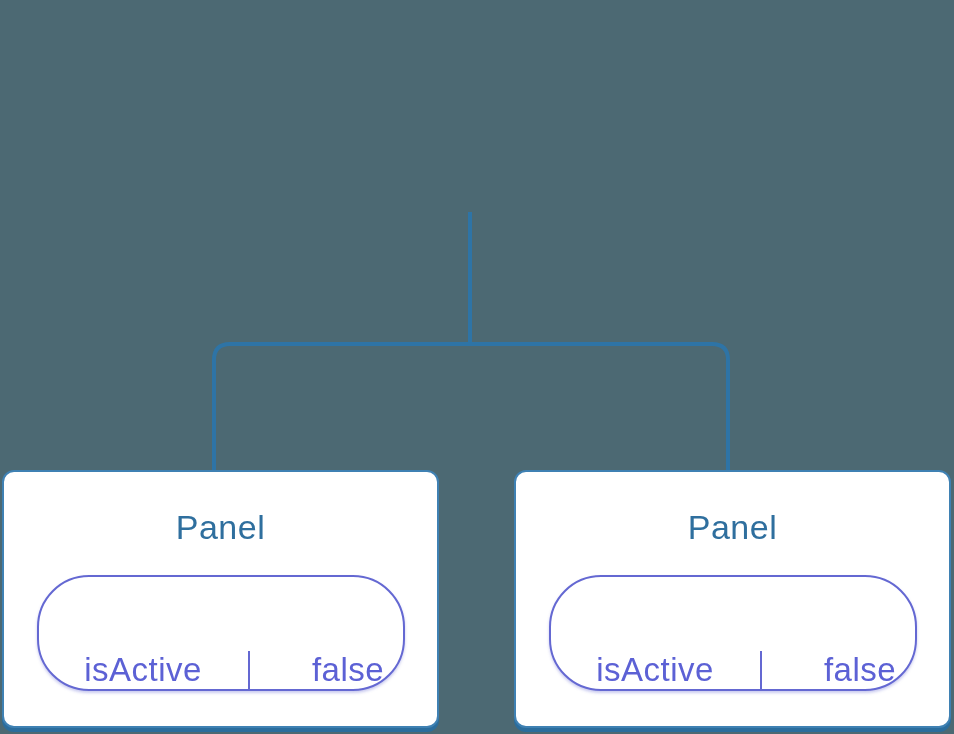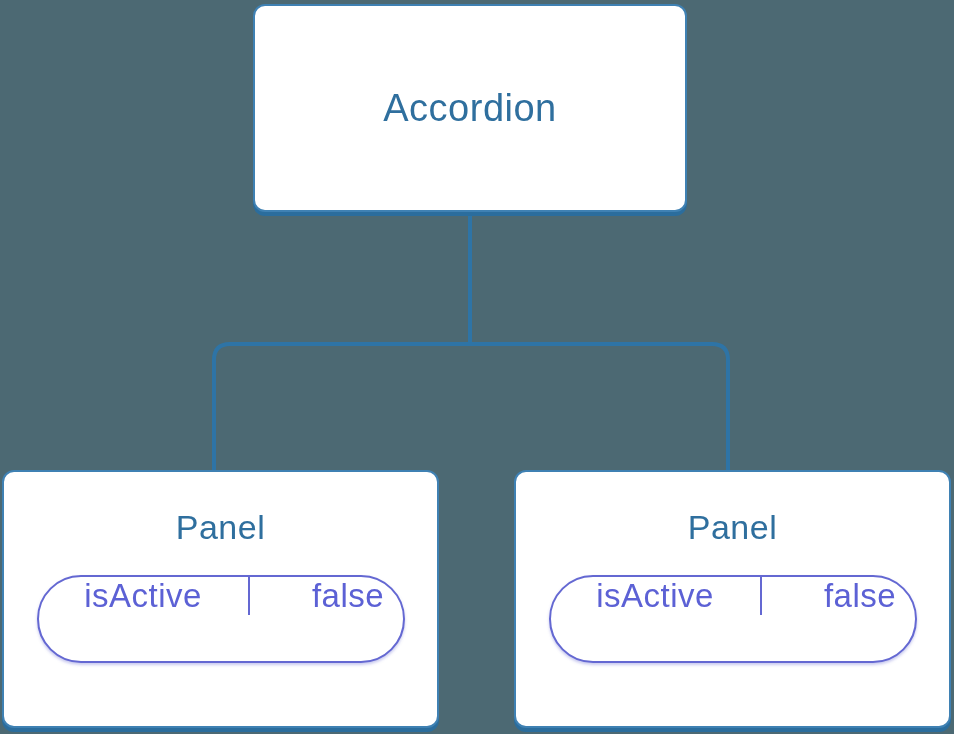--- a/index.html
+++ b/index.html
@@ -67,25 +67,25 @@
   .node-panel.right { left: 514px; }
   .node-panel .node-label {
     margin-top: 36px;
     font-size: 34px;
     font-weight: 500;
     letter-spacing: 0.5px;
     color: var(--node-text);
   }
   .state-pill {
     margin-top: 28px;
-    width: 368px; height: 88px;
+    width: 368px; height: 116px;
     border: 2px solid var(--state-border);
     border-radius: 52px;
     display: flex;
-    align-items: flex-start;
+    align-items: flex-end;
     background: var(--node-bg);
     box-shadow: 0 2px 3px rgba(100, 104, 210, 0.35);
     overflow: hidden;
   }
   .state-cell {
     display: flex;
     align-items: center;
     justify-content: center;
     font-size: 33px;
     letter-spacing: 0.5px;
@@ -100,23 +100,20 @@
 </head>
 <body>
 
 <div class="canvas">
 
   <svg class="connector-svg" viewBox="0 0 954 734" xmlns="http://www.w3.org/2000/svg" aria-hidden="true">
     <path d="M470 212 V344"></path>
     <path d="M214 470 V360 Q214 344 230 344 H712 Q728 344 728 360 V470"></path>
   </svg>
 
-  <div class="node node-root">
-    <span class="node-label">Accordion</span>
-  </div>
 
   <div class="node node-panel left">
     <span class="node-label">Panel</span>
     <div class="state-pill">
       <span class="state-cell state-key">isActive</span>
       <span class="state-cell state-value">false</span>
     </div>
   </div>
 
   <div class="node node-panel right">

